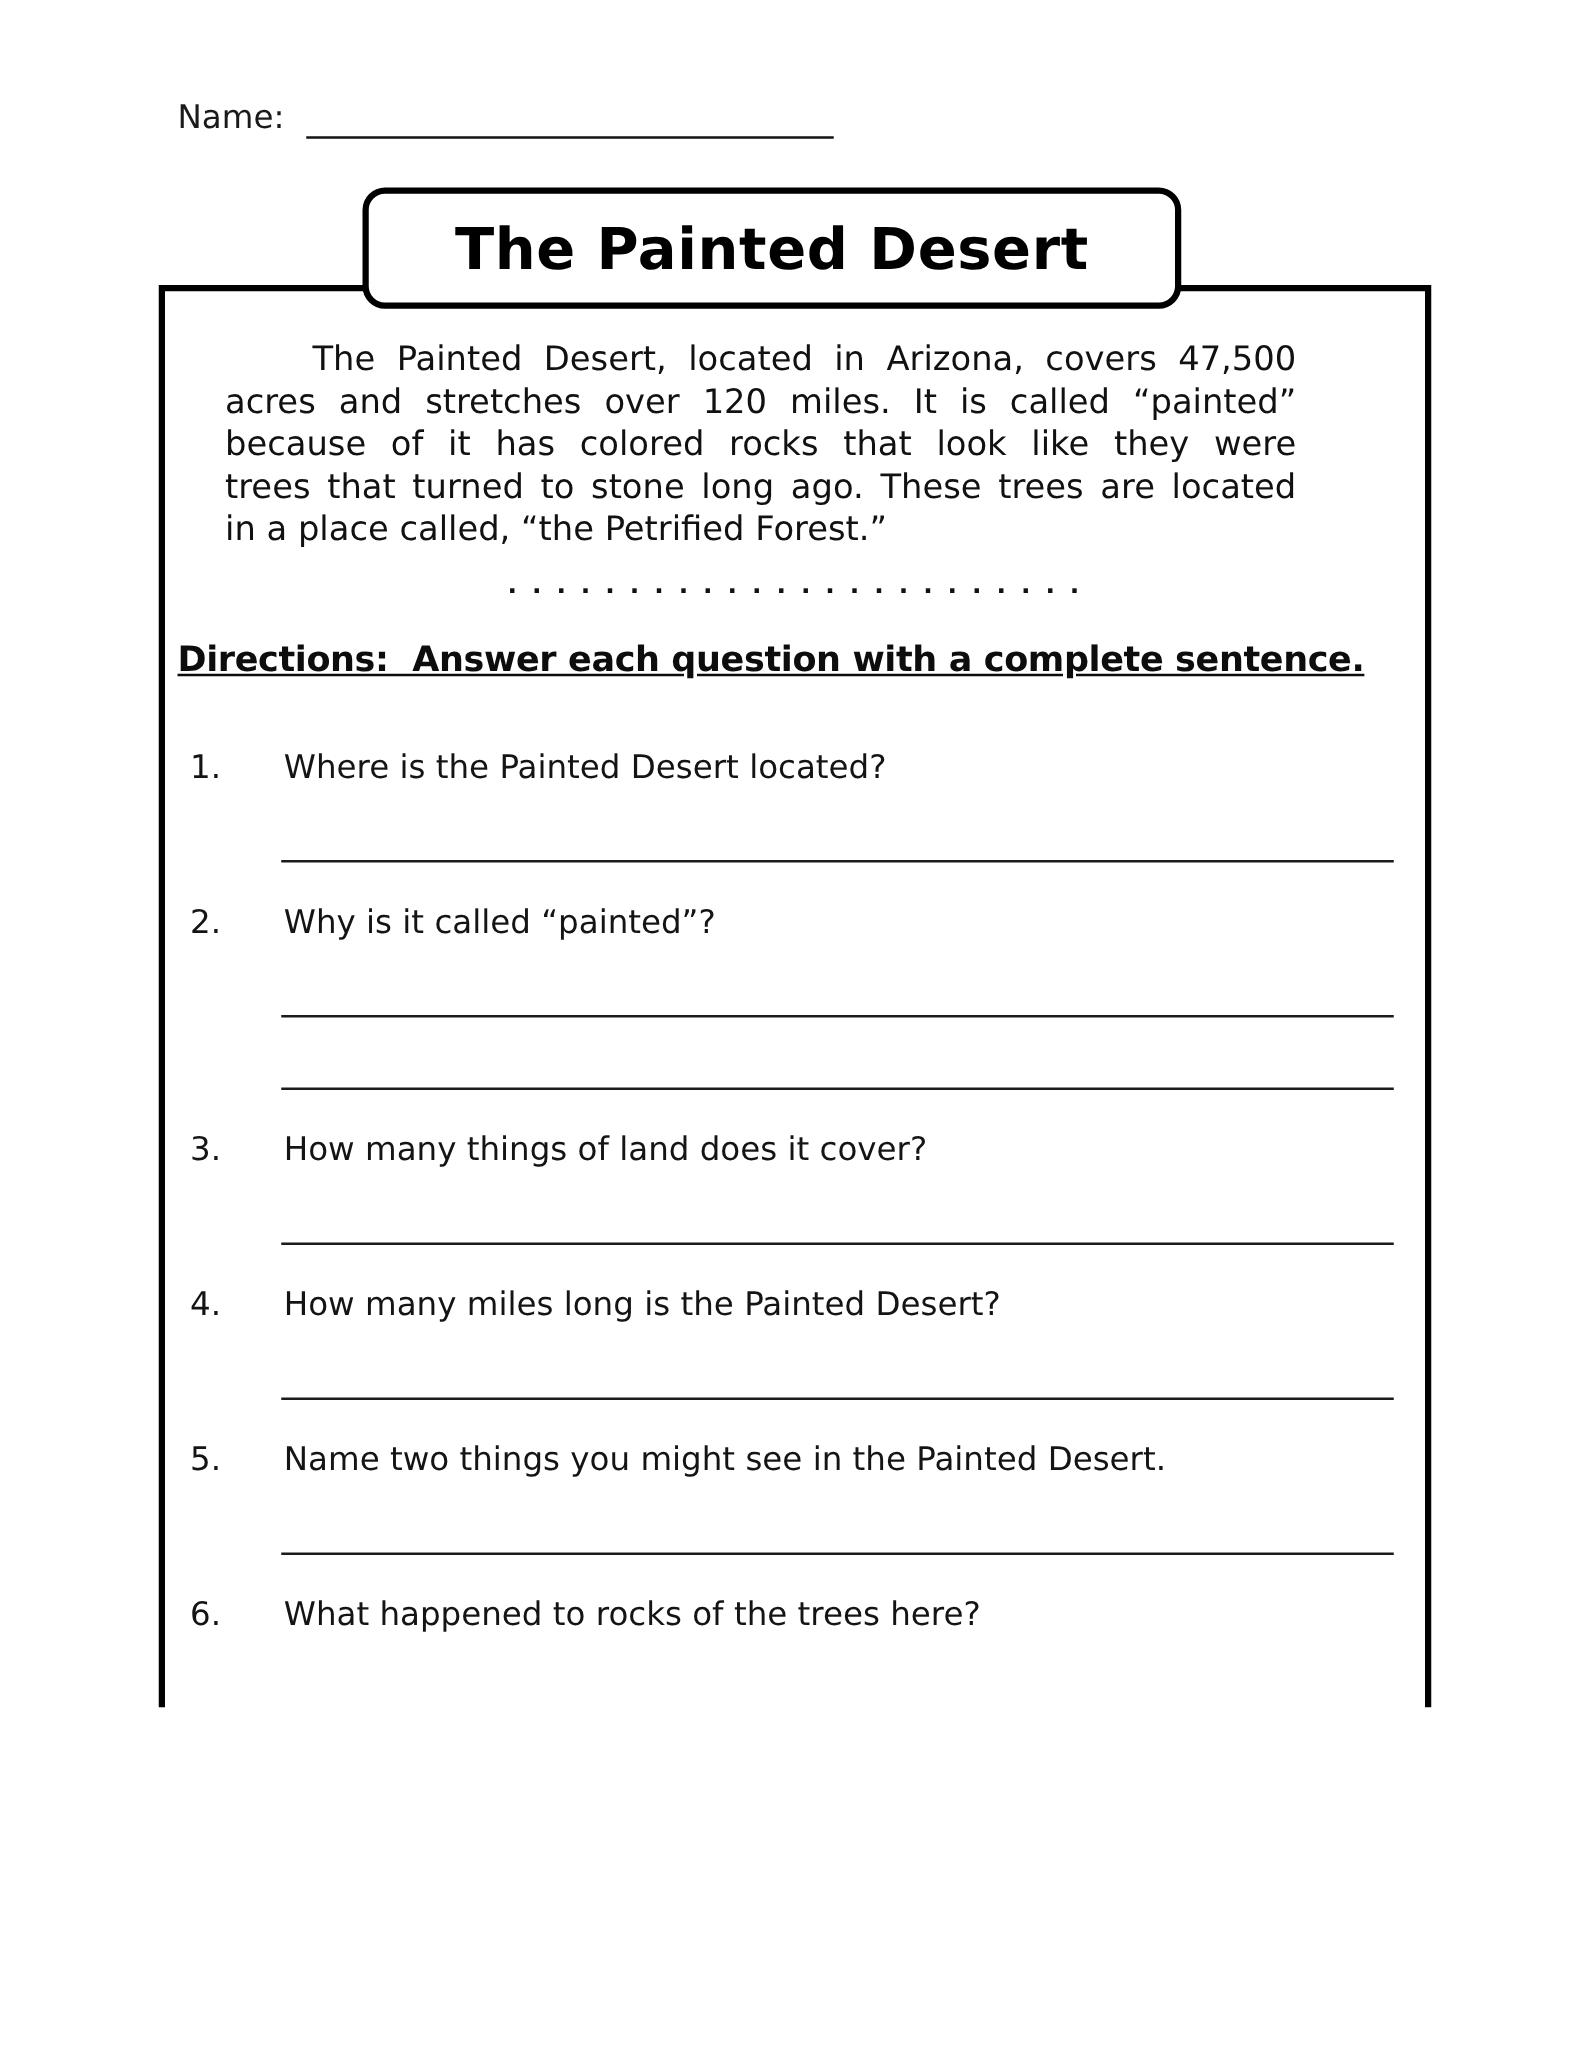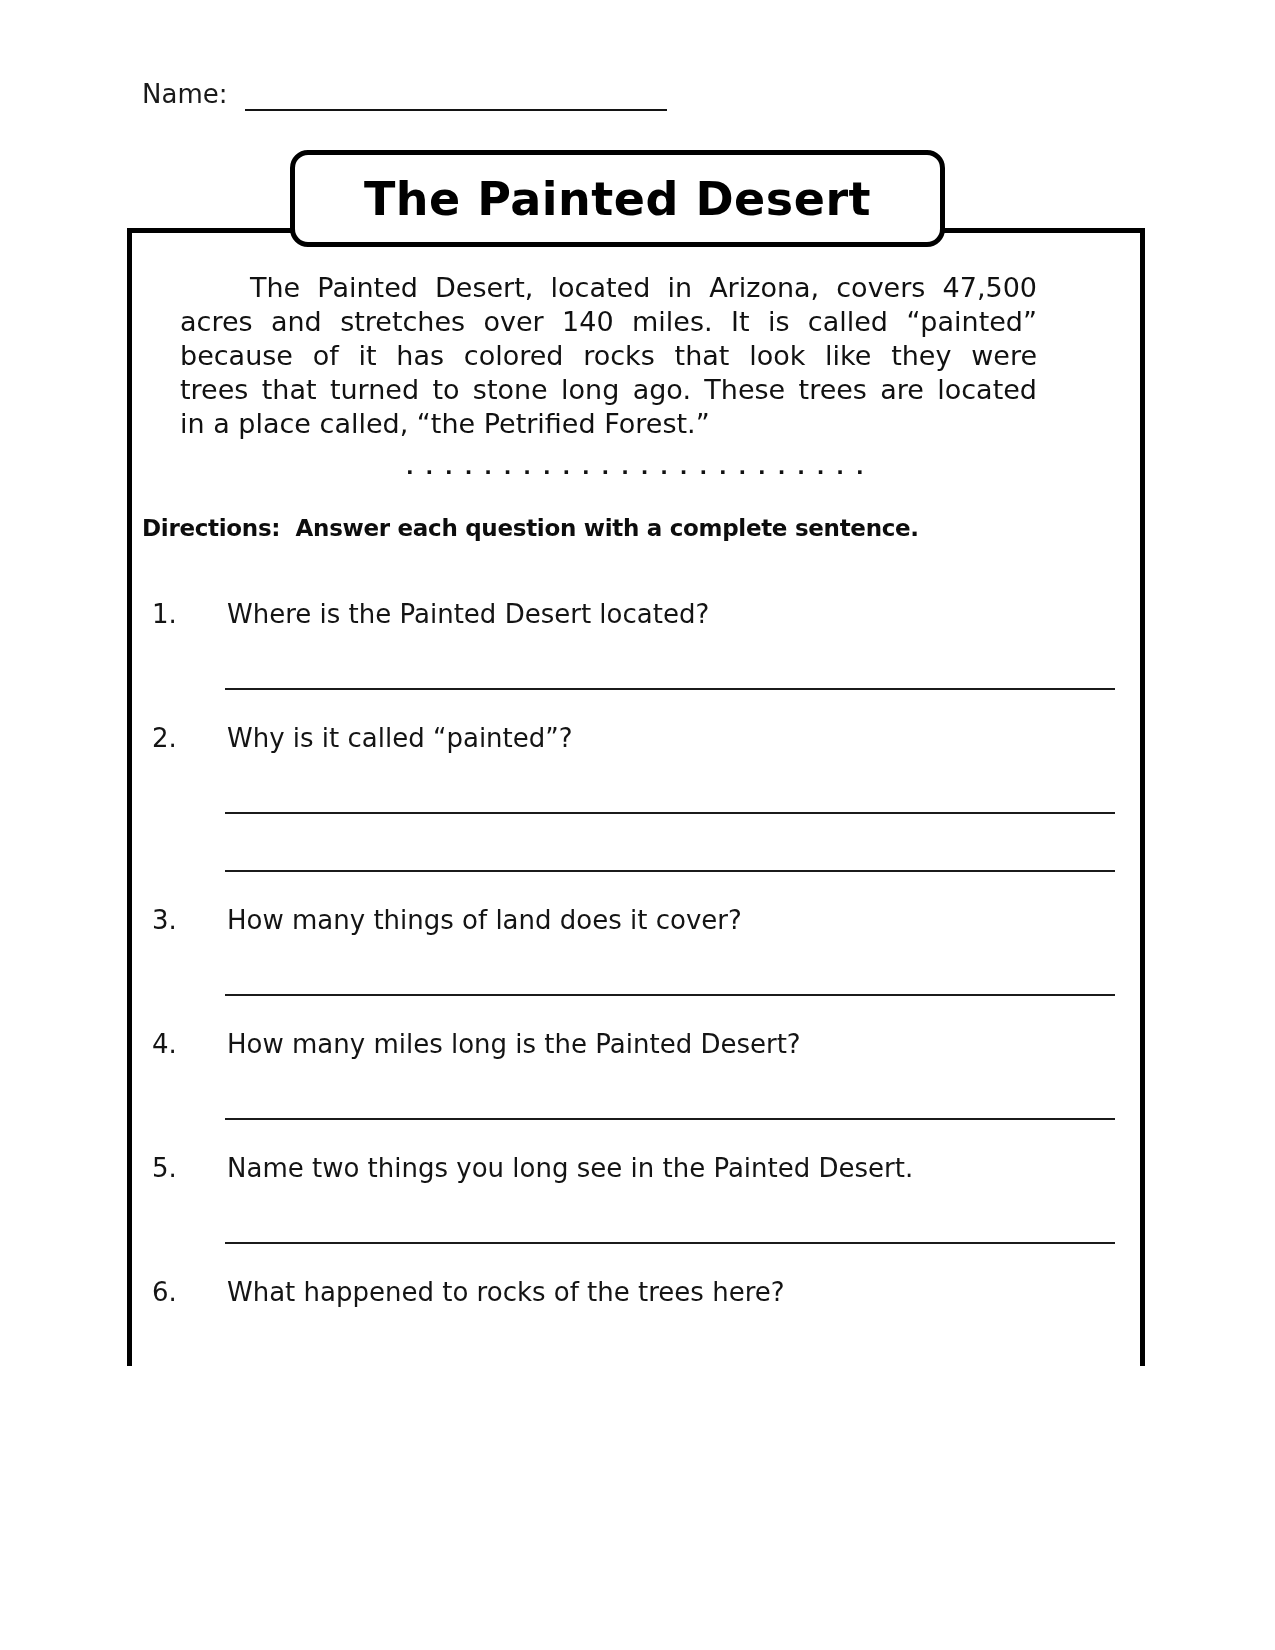--- a/index.html
+++ b/index.html
@@ -93,26 +93,27 @@
     font-size: 20px;
     font-weight: bold;
     letter-spacing: 2.5px;
     color: #111111;
     white-space: pre;
   }
 
   
   .directions {
     margin: 28px 17px 0 10px;
-    font-size: 23px;
+    font-size: 28px;
     line-height: 34px;
     font-weight: bold;
     letter-spacing: -0.3px;
     color: #0d0d0d;
     white-space: pre;
+    text-decoration: underline;
   }
 
   
   .question { margin-top: 31px; }
   #questions .question:first-child { margin-top: 52px; }
   .q-row {
     display: flex;
     margin-left: 20px;
     font-size: 26px;
     line-height: 34px;
@@ -142,21 +143,21 @@
     <span class="name-line"></span>
   </div>
 
   <div class="title-box">
     <span class="title-text">The Painted Desert</span>
   </div>
 
   <div class="main-box">
     <div class="passage" id="passage">
         <div class="para-line first">The Painted Desert, located in Arizona, covers 47,500</div>
-        <div class="para-line">acres and stretches over 140 miles.  It is called “painted”</div>
+        <div class="para-line">acres and stretches over 120 miles.  It is called “painted”</div>
         <div class="para-line">because of it has colored rocks that look like they were</div>
         <div class="para-line">trees that turned to stone long ago.  These trees are located</div>
         <div class="para-line last">in a place called, “the Petrified Forest.”</div>
       </div>
     <div class="dots">. . . . . . . . . . . . . . . . . . . . . . . .</div>
     <div class="directions">Directions:  Answer each question with a complete sentence.</div>
     <div id="questions">
   <div class="question">
     <div class="q-row">
       <span class="q-num">1.</span>
@@ -186,21 +187,21 @@
     <div class="q-row">
       <span class="q-num">4.</span>
       <span class="q-text">How many miles long is the Painted Desert?</span>
     </div>
   <div class="answer-line"></div>
         </div>
 
   <div class="question">
     <div class="q-row">
       <span class="q-num">5.</span>
-      <span class="q-text">Name two things you long see in the Painted Desert.</span>
+      <span class="q-text">Name two things you might see in the Painted Desert.</span>
     </div>
   <div class="answer-line"></div>
         </div>
 
   <div class="question">
     <div class="q-row">
       <span class="q-num">6.</span>
       <span class="q-text">What happened to rocks of the trees here?</span>
     </div>
   <div class="answer-line"></div>

